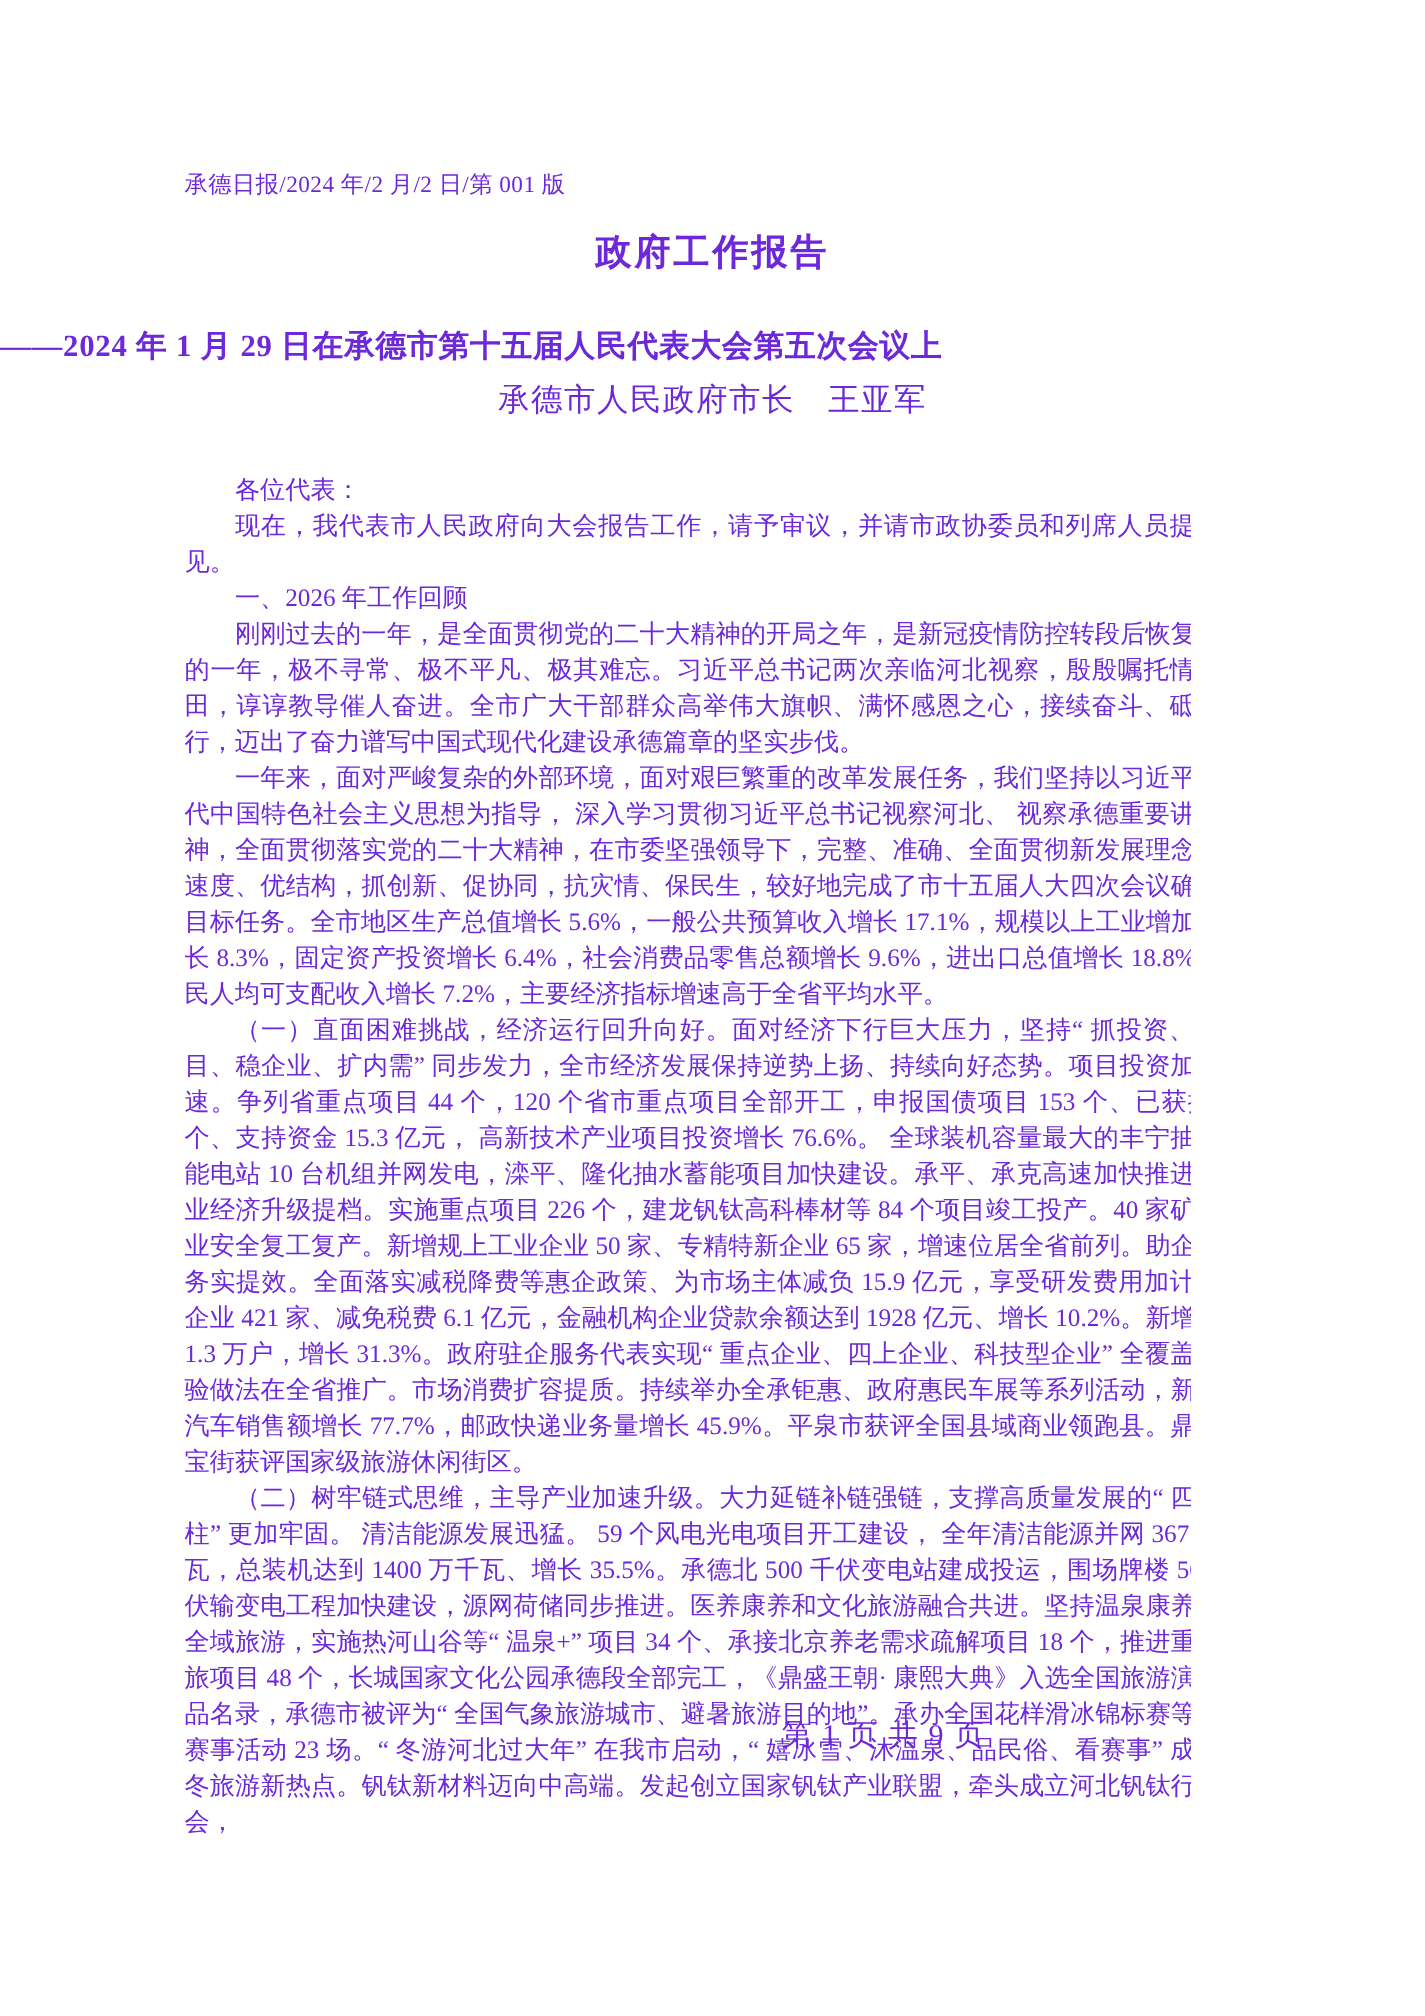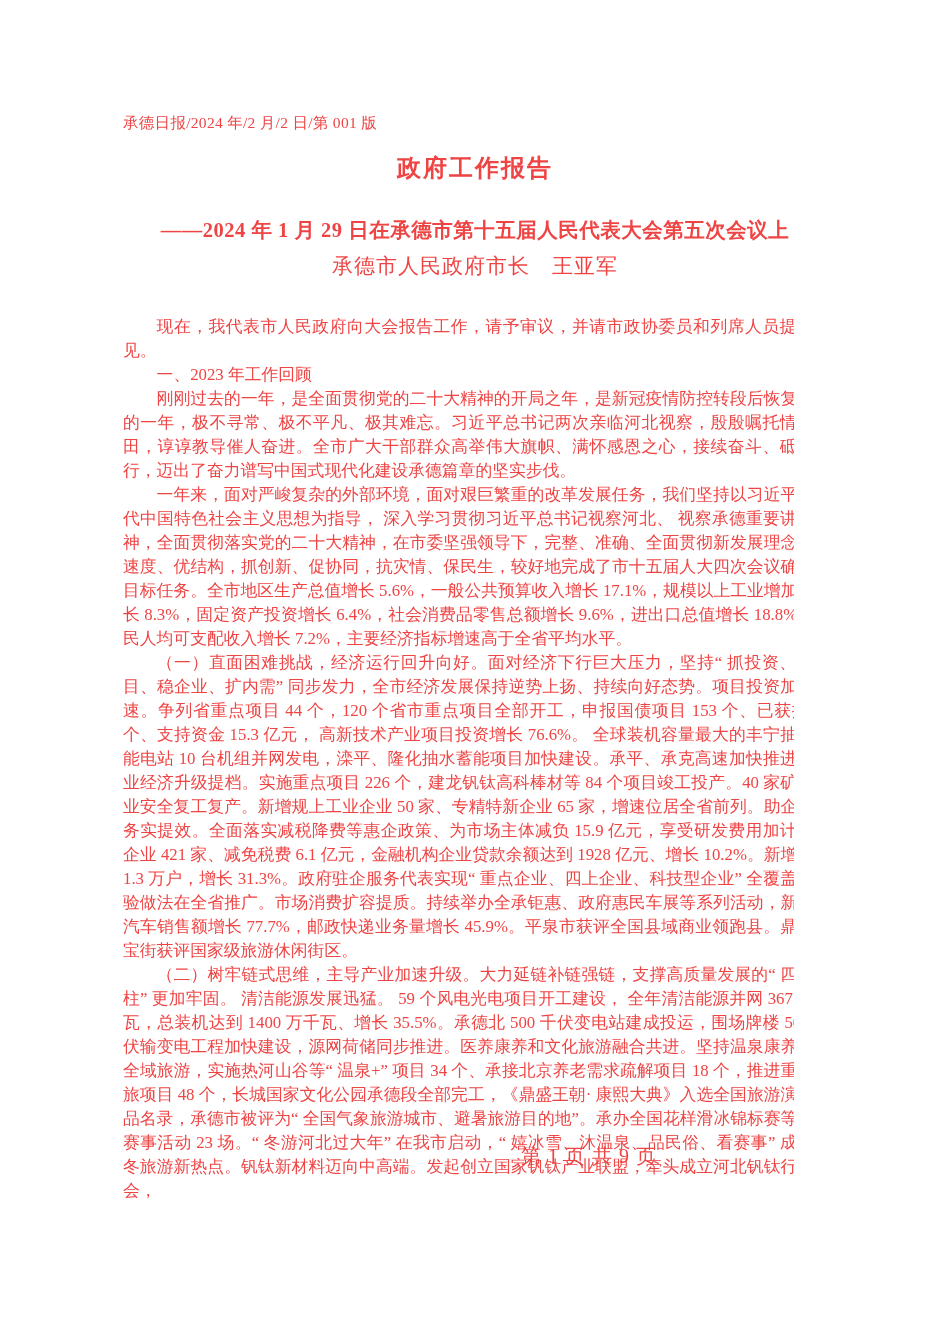--- a/index.html
+++ b/index.html
@@ -5,21 +5,21 @@
   html, body {
     margin: 0;
     padding: 0;
     background: #ffffff;
   }
   .page {
     position: relative;
     width: 794px;
     height: 1344px;
     background: #ffffff;
-    color: #ef4444;
+    color: #6d28d9;
     font-family: "Liberation Serif", "DejaVu Serif", serif;
     overflow: hidden;
   }
   .pub-line {
     position: absolute;
     top: 113px;
     left: 123px;
     font-size: 15.5px;
     letter-spacing: 0.3px;
     white-space: nowrap;
@@ -34,21 +34,20 @@
     font-size: 24px;
     font-weight: bold;
     letter-spacing: 2px;
   }
   .doc-subtitle {
     position: absolute;
     top: 216px;
     left: 0;
     width: 950px;
     margin: 0;
-    text-align: center;
     font-size: 20.5px;
     font-weight: bold;
     letter-spacing: 0.5px;
   }
   .byline {
     position: absolute;
     top: 252px;
     left: 0;
     width: 950px;
     text-align: center;
@@ -85,22 +84,23 @@
 
   <div class="pub-line">承德日报/2024 年/2 月/2 日/第  001 版</div>
 
   <h1 class="doc-title">政府工作报告</h1>
 
   <h2 class="doc-subtitle">——2024 年  1 月  29 日在承德市第十五届人民代表大会第五次会议上</h2>
 
   <div class="byline">承德市人民政府市长　王亚军</div>
 
   <div class="doc-body">
+    <p>各位代表：</p>
     <p>现在，我代表市人民政府向大会报告工作，请予审议，并请市政协委员和列席人员提出意见。</p>
-    <p>一、2023 年工作回顾</p>
+    <p>一、2026 年工作回顾</p>
     <p>刚刚过去的一年，是全面贯彻党的二十大精神的开局之年，是新冠疫情防控转段后恢复发展的一年，极不寻常、极不平凡、极其难忘。习近平总书记两次亲临河北视察，殷殷嘱托情暖心田，谆谆教导催人奋进。全市广大干部群众高举伟大旗帜、满怀感恩之心，接续奋斗、砥砺前行，迈出了奋力谱写中国式现代化建设承德篇章的坚实步伐。</p>
     <p>一年来，面对严峻复杂的外部环境，面对艰巨繁重的改革发展任务，我们坚持以习近平新时代中国特色社会主义思想为指导， 深入学习贯彻习近平总书记视察河北、 视察承德重要讲话精神，全面贯彻落实党的二十大精神，在市委坚强领导下，完整、准确、全面贯彻新发展理念，提速度、优结构，抓创新、促协同，抗灾情、保民生，较好地完成了市十五届人大四次会议确定的目标任务。全市地区生产总值增长 5.6%，一般公共预算收入增长 17.1%，规模以上工业增加值增长 8.3%，固定资产投资增长 6.4%，社会消费品零售总额增长 9.6%，进出口总值增长 18.8%，居民人均可支配收入增长 7.2%，主要经济指标增速高于全省平均水平。</p>
     <p>（一）直面困难挑战，经济运行回升向好。面对经济下行巨大压力，坚持“ 抓投资、上项目、稳企业、扩内需”  同步发力，全市经济发展保持逆势上扬、持续向好态势。项目投资加力提速。争列省重点项目 44 个，120 个省市重点项目全部开工，申报国债项目 153 个、已获批 38 个、支持资金 15.3 亿元， 高新技术产业项目投资增长 76.6%。 全球装机容量最大的丰宁抽水蓄能电站 10 台机组并网发电，滦平、隆化抽水蓄能项目加快建设。承平、承克高速加快推进。工业经济升级提档。实施重点项目 226 个，建龙钒钛高科棒材等 84 个项目竣工投产。40 家矿山企业安全复工复产。新增规上工业企业 50 家、专精特新企业 65 家，增速位居全省前列。助企纾困务实提效。全面落实减税降费等惠企政策、为市场主体减负 15.9 亿元，享受研发费用加计扣除企业 421 家、减免税费 6.1 亿元，金融机构企业贷款余额达到 1928 亿元、增长 10.2%。新增企业 1.3 万户，增长 31.3%。政府驻企服务代表实现“ 重点企业、四上企业、科技型企业” 全覆盖，经验做法在全省推广。市场消费扩容提质。持续举办全承钜惠、政府惠民车展等系列活动，新能源汽车销售额增长 77.7%，邮政快递业务量增长 45.9%。平泉市获评全国县域商业领跑县。鼎盛元宝街获评国家级旅游休闲街区。</p>
     <p>（二）树牢链式思维，主导产业加速升级。大力延链补链强链，支撑高质量发展的“ 四梁八柱” 更加牢固。 清洁能源发展迅猛。 59 个风电光电项目开工建设， 全年清洁能源并网 367 万千瓦，总装机达到 1400 万千瓦、增长 35.5%。承德北 500 千伏变电站建成投运，围场牌楼 500 千伏输变电工程加快建设，源网荷储同步推进。医养康养和文化旅游融合共进。坚持温泉康养赋能全域旅游，实施热河山谷等“ 温泉+” 项目 34 个、承接北京养老需求疏解项目 18 个，推进重点文旅项目 48 个，长城国家文化公园承德段全部完工，《鼎盛王朝· 康熙大典》入选全国旅游演艺精品名录，承德市被评为“ 全国气象旅游城市、避暑旅游目的地”。承办全国花样滑冰锦标赛等重大赛事活动 23 场。“ 冬游河北过大年” 在我市启动，“ 嬉冰雪、沐温泉、品民俗、看赛事” 成为今冬旅游新热点。钒钛新材料迈向中高端。发起创立国家钒钛产业联盟，牵头成立河北钒钛行业协会，</p>
   </div>
 
   <div class="page-footer">第  1 页  共  9 页</div>
 
 </div>
 

